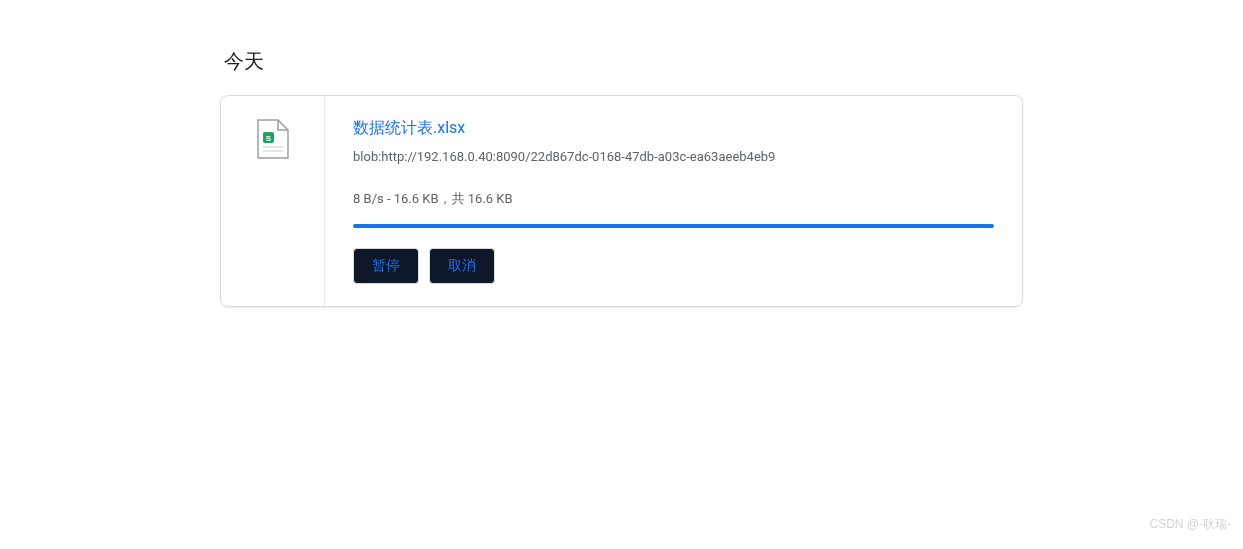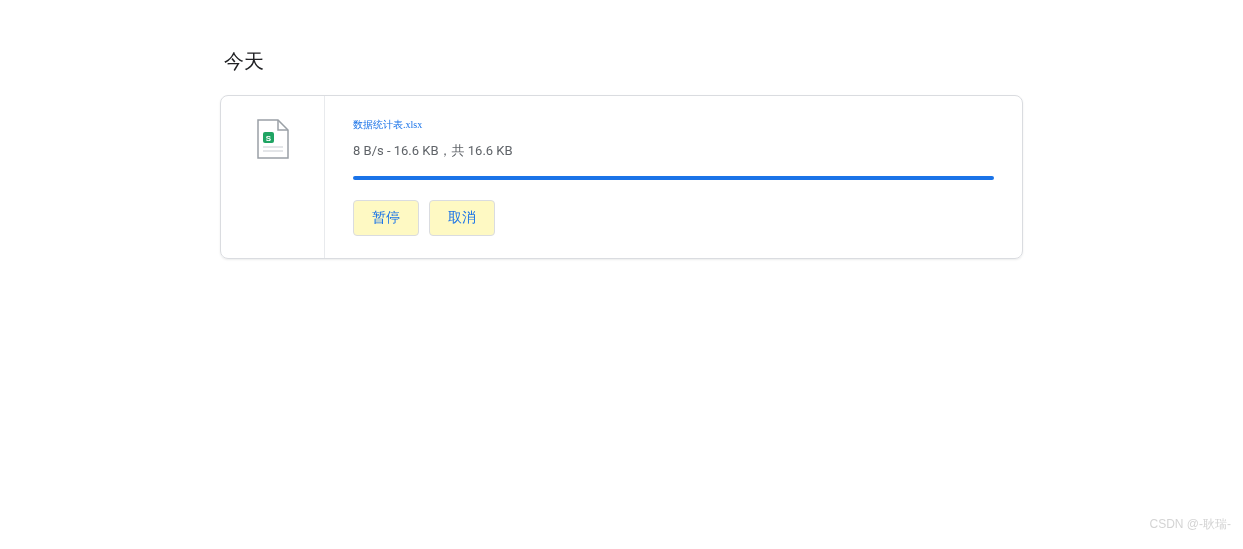--- a/index.html
+++ b/index.html
@@ -41,24 +41,23 @@
     .file-icon {
       width: 34px;
       height: 42px;
     }
     .content-section {
       flex: 1;
       padding: 22px 28px 22px 28px;
     }
     .file-name {
       color: #1a73e8;
-      font-size: 10px;
+      font-size: 16px;
       margin-bottom: 10px;
       cursor: pointer;
-      font-family: Liberation Serif, serif;
     }
     .file-url {
       color: #5f6368;
       font-size: 13px;
       margin-bottom: 26px;
       word-break: break-all;
     }
     .progress-text {
       color: #5f6368;
       font-size: 13px;
@@ -77,21 +76,21 @@
       height: 100%;
       background: #1a73e8;
       width: 100%;
     }
     .button-row {
       display: flex;
       gap: 10px;
     }
     .action-button {
       border: 1px solid #dadce0;
-      background: #fef9c3;
+      background: #0f172a;
       color: #1a73e8;
       font-size: 14px;
       padding: 8px 18px;
       border-radius: 4px;
       cursor: pointer;
       font-family: inherit;
     }
     .watermark {
       position: absolute;
       right: 12px;
@@ -115,20 +114,21 @@
           <path d="M 22 2 L 22 12 L 32 12" fill="none" stroke="#9aa0a6" stroke-width="1.5"></path>
           <rect x="7" y="14" width="11" height="11" rx="2" fill="#1fa463"></rect>
           <text x="12.5" y="23" font-size="8" font-weight="bold" fill="#ffffff" text-anchor="middle" font-family="Arial">S</text>
           <line x1="7" y1="29" x2="27" y2="29" stroke="#dadce0" stroke-width="1.5"></line>
           <line x1="7" y1="33" x2="27" y2="33" stroke="#dadce0" stroke-width="1.5"></line>
         </svg>
       </div>
     </div>
     <div class="content-section">
       <div class="file-name">数据统计表.xlsx</div>
+      <div class="file-url">blob:http://192.168.0.40:8090/22d867dc-0168-47db-a03c-ea63aeeb4eb9</div>
       <div class="progress-text">8 B/s - 16.6 KB，共 16.6 KB</div>
       <div class="progress-bar">
         <div class="progress-fill"></div>
       </div>
       <div class="button-row">
         <button class="action-button">暂停</button>
         <button class="action-button">取消</button>
       </div>
     </div>
   </div>

